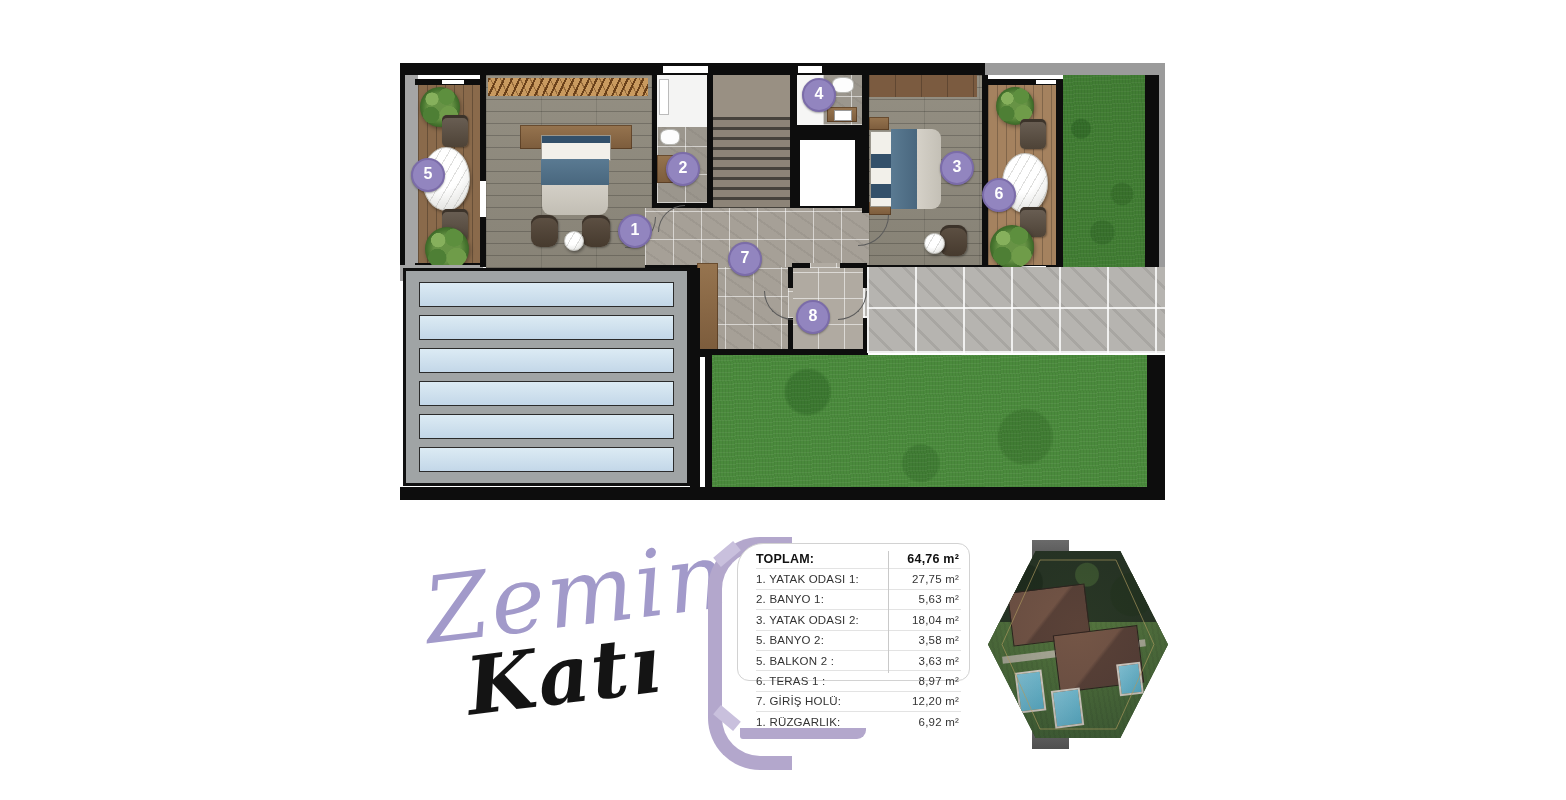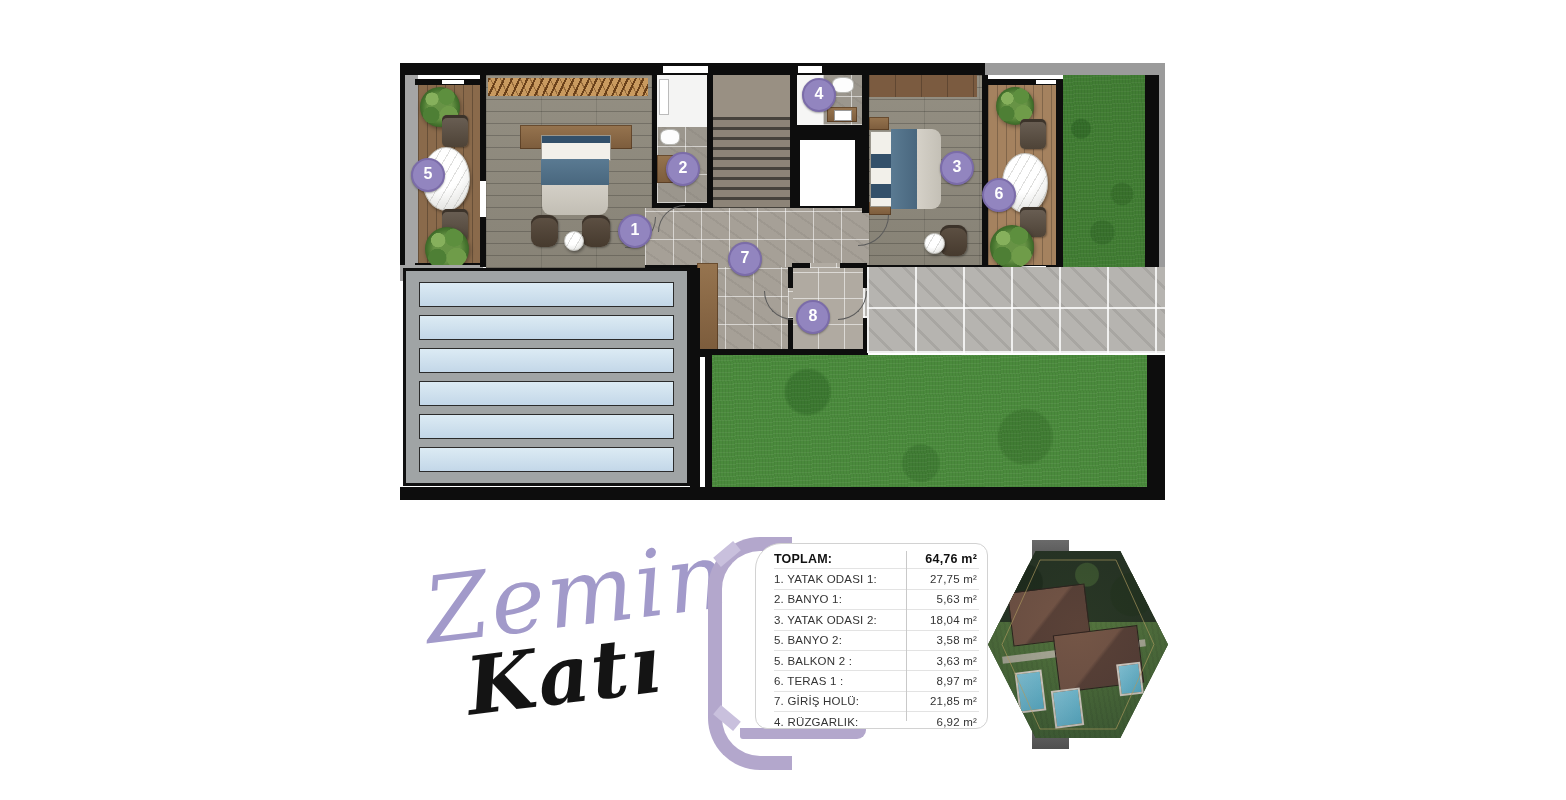--- a/index.html
+++ b/index.html
@@ -76,23 +76,23 @@
   .script{position:absolute;font-family:"DejaVu Serif", serif;font-style:italic;letter-spacing:2px;}
   .script.w1{left:424px;top:540px;font-size:92px;transform:rotate(-7deg);}
   .script.w2{left:466px;top:628px;font-size:80px;font-weight:600;transform:rotate(-7deg);}
 
   
   .bracket{position:absolute;left:708px;top:537px;width:70px;height:205px;
     border:14px solid #b3a7cc;border-right:none;border-radius:52px 0 0 52px;z-index:1;}
   .bracket-facet{position:absolute;width:26px;height:12px;background:#c9c0dd;z-index:1;}
   .bracket-strip{position:absolute;left:740px;top:728px;width:126px;height:11px;
     background:#b3a7cc;border-radius:0 0 9px 3px;z-index:1;}
-  .card{position:absolute;left:737px;top:543px;width:233px;height:186px;background:#fff;
+  .card{position:absolute;left:737px;top:543px;width:233px;height:138px;background:#fff;
     border:1px solid #d2d2d2;border-radius:26px 12px 12px 12px;z-index:2;
-    padding:5px 8px 5px 18px;box-sizing:border-box;margin-left:18px;}
+    padding:5px 8px 5px 18px;box-sizing:border-box;}
   .vdiv{position:absolute;left:150px;top:7px;bottom:7px;width:1px;background:#c9c9c9;}
   .lrow{display:flex;align-items:center;height:19.4px;border-bottom:1px solid #e3e3e3;
     font-size:11.5px;color:#333;letter-spacing:.2px;}
   .lrow:last-child{border-bottom:none;}
   .lrow .llabel{flex:1;}
   .lrow .lvalue{width:88px;text-align:right;padding-right:2px;}
   .lrow.bold{font-weight:bold;font-size:12.5px;color:#111;}
 
   
   .hex-tab{position:absolute;width:37px;background:linear-gradient(180deg,#6a6a6a,#4f4f4f);z-index:1;}
@@ -292,24 +292,24 @@
       <div class="lrow">
         <span class="llabel">5. BALKON 2 :</span>
         <span class="lvalue">3,63 m²</span>
       </div>
       <div class="lrow">
         <span class="llabel">6. TERAS 1 :</span>
         <span class="lvalue">8,97 m²</span>
       </div>
       <div class="lrow">
         <span class="llabel">7. GİRİŞ HOLÜ:</span>
-        <span class="lvalue">21,85 m²</span>
-      </div>
-      <div class="lrow">
-        <span class="llabel">4. RÜZGARLIK:</span>
+        <span class="lvalue">12,20 m²</span>
+      </div>
+      <div class="lrow">
+        <span class="llabel">1. RÜZGARLIK:</span>
         <span class="lvalue">6,92 m²</span>
       </div>
     </div>
 </div>
 
 <div class="hex-tab" style="left:1032px;top:540px;height:26px;"></div>
 <div class="hex-tab" style="left:1032px;top:722px;height:27px;"></div>
 
 <div class="hex">
   <div class="forest"></div>

